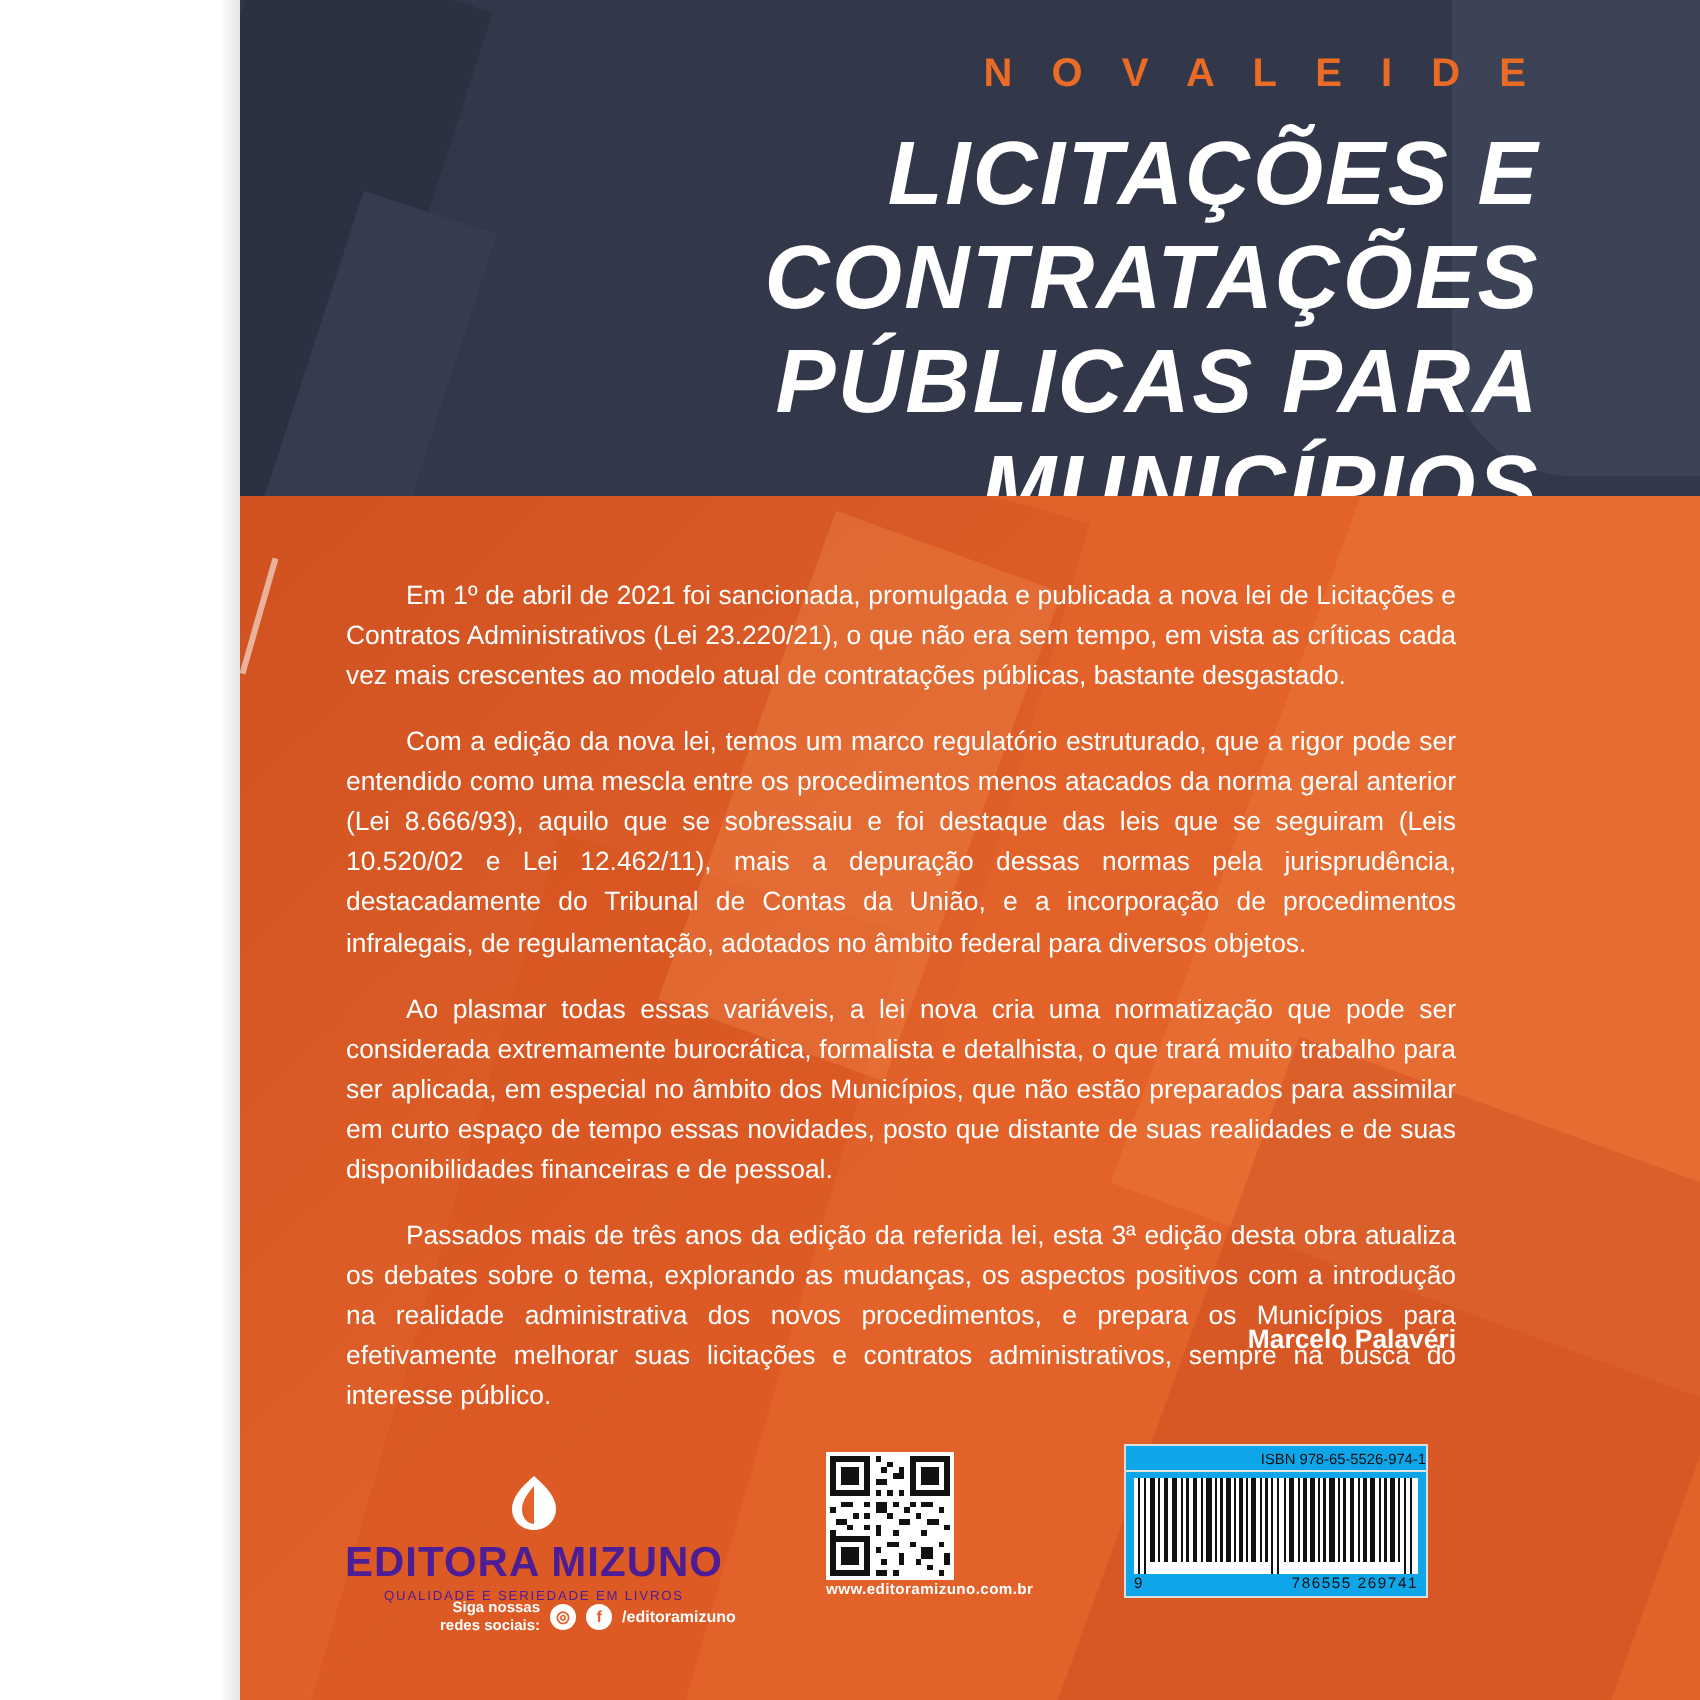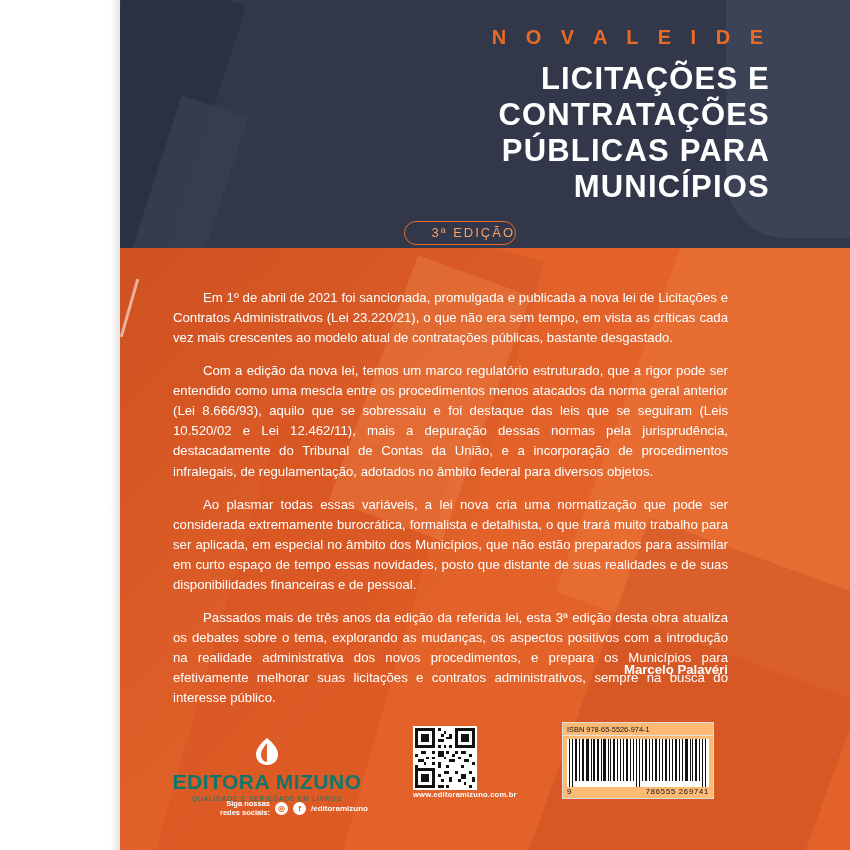--- a/index.html
+++ b/index.html
@@ -67,24 +67,25 @@
     color: #ffffff;
   }
   .kicker {
     color: #ea6b26;
     font-size: 20px;
     font-weight: bold;
     letter-spacing: 7px;
     margin-bottom: 12px;
   }
   .maintitle {
-    font-size: 31px;
+    font-size: 45px;
     font-weight: bold;
     line-height: 1.16;
     letter-spacing: 1.2px;
+    font-style: italic;
   }
   .edition-pill {
     margin: 16px auto 0;
     width: 112px;
     border: 1.5px solid #ea6b26;
     border-radius: 14px;
     color: #f4a06a;
     font-size: 13px;
     letter-spacing: 2px;
     padding: 3px 0 4px;
@@ -163,21 +164,21 @@
     color: #ffffff;
     font-size: 13.2px;
     font-weight: bold;
   }
 
   
   .publisher {
     position: absolute;
     left: 172px; top: 735px; width: 190px;
     text-align: center;
-    color: #0f766e;
+    color: #4c1d95;
   }
   .pub-mark { display:block; margin: 0 auto 2px; }
   .pub-name {
     font-size: 21px; font-weight: bold; letter-spacing: .5px;
     line-height: 1;
   }
   .pub-name .ed { font-weight: bold; }
   .pub-tag {
     font-size: 6.6px; letter-spacing: .9px; margin-top: 3px;
   }
@@ -206,22 +207,23 @@
   }
   .qr svg { display: block; }
   .site {
     margin-top: 0; color: #ffffff; font-size: 7.6px;
     font-weight: bold; text-align: left; letter-spacing: .2px;
   }
 
   
   .isbn-box {
     position: absolute; left: 562px; top: 722px;
-    width: 152px; background: #fdba74;
+    width: 152px; background: #0ea5e9;
     border: 1px solid #dddddd;
+    text-align: right;
   }
   .isbn-text {
     font-size: 7.4px; color: #111; padding: 2px 0 1px 4px;
     border-bottom: 1px solid #e4e4e4;
     font-family: "Liberation Sans", sans-serif;
   }
   .barcode { padding: 3px 4px 0; }
   .barcode svg { display: block; }
   .isbn-digits {
     font-size: 7.6px; letter-spacing: .8px; color: #111;

